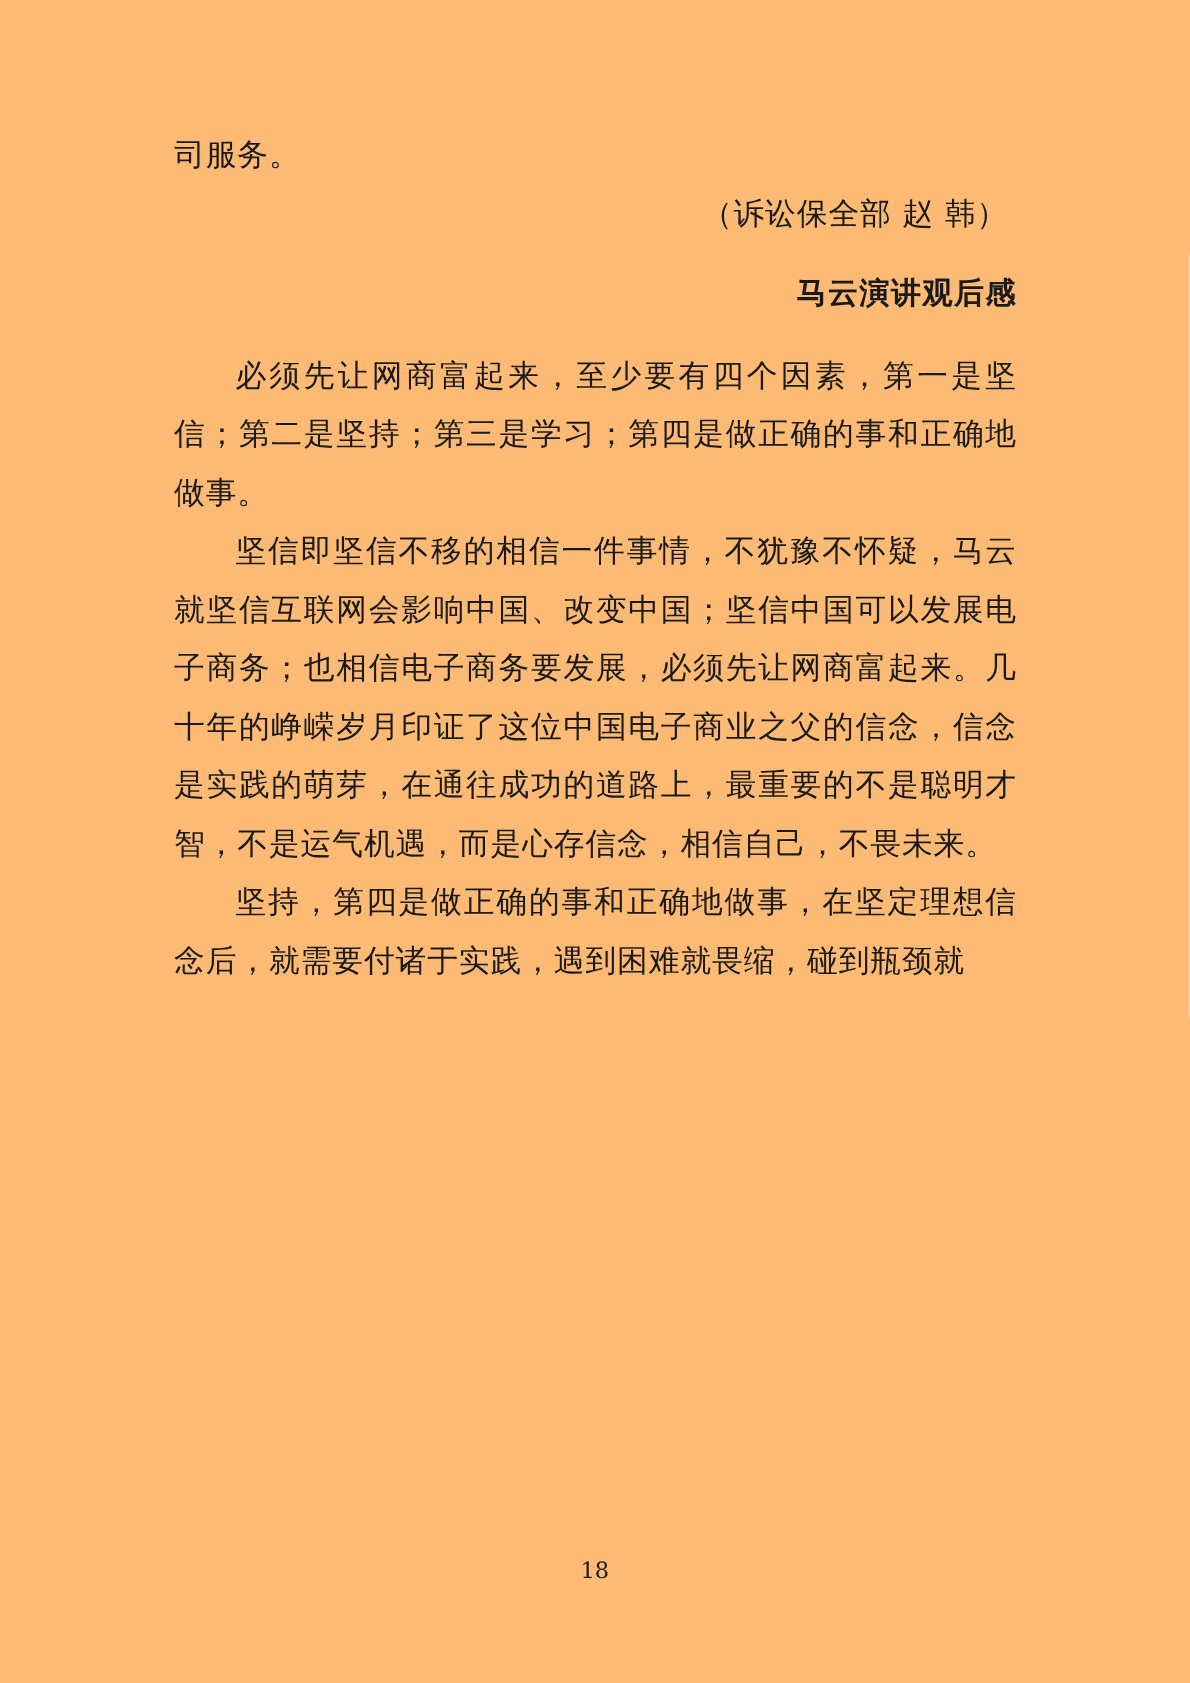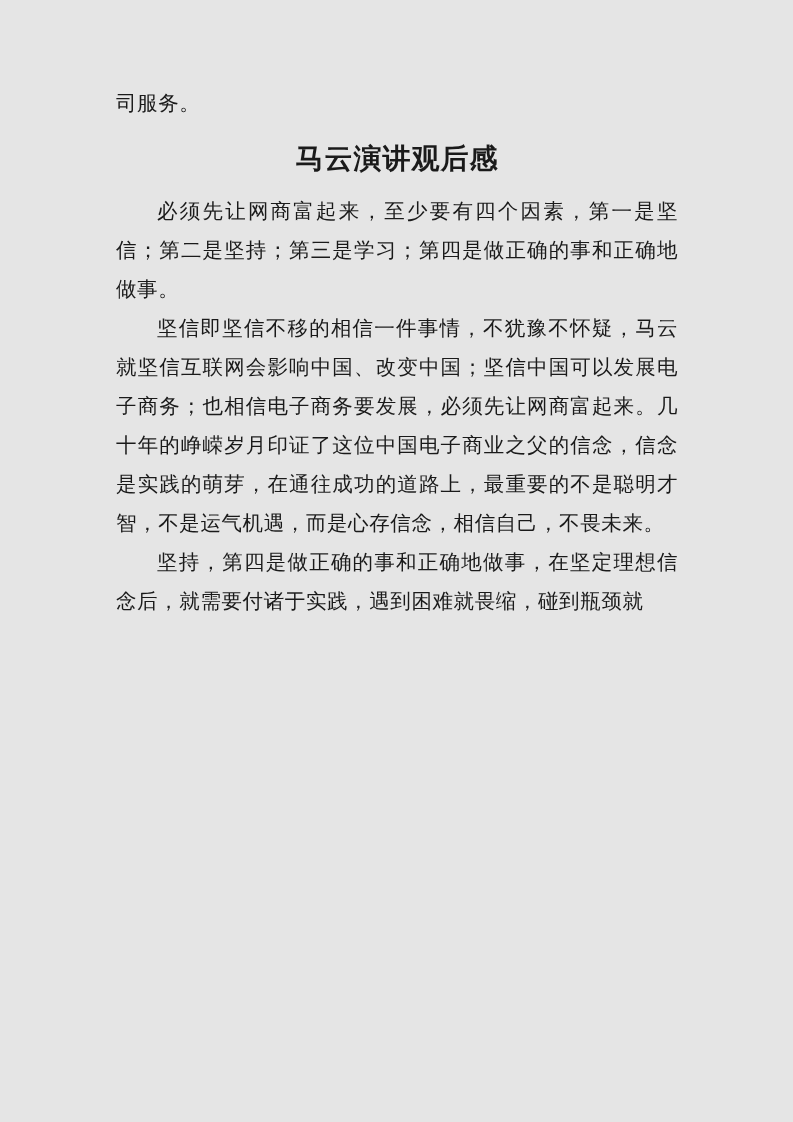--- a/index.html
+++ b/index.html
@@ -8,21 +8,21 @@
     background: #ffffff;
   }
   body {
     font-family: "DejaVu Serif", "Liberation Serif", serif;
     color: #1a1a1a;
   }
   .page {
     position: relative;
     width: 793px;
     height: 1122px;
-    background: #e5e5e5;
+    background: #fdba74;
     box-sizing: border-box;
     overflow: hidden;
   }
   .content {
     position: absolute;
     left: 116px;
     top: 84px;
     width: 562px;
   }
   .para {
@@ -39,27 +39,27 @@
   }
   .sign-line {
     font-size: 20.5px;
     line-height: 39px;
     letter-spacing: 0.6px;
     margin: 0;
     text-align: right;
     padding-right: 6px;
   }
   .heading {
-    font-size: 28px;
+    font-size: 20px;
     line-height: 39px;
     font-weight: bold;
-    text-align: center;
+    text-align: right;
     margin: 16px 0 14px 0;
     letter-spacing: 1px;
-    font-family: Liberation Serif, serif;
+    font-family: Liberation Mono, monospace;
   }
   .page-number {
     position: absolute;
     left: 0;
     right: 0;
     top: 1038px;
     text-align: center;
     font-size: 15px;
     font-family: "DejaVu Serif", "Liberation Serif", serif;
     color: #1a1a1a;
@@ -67,25 +67,27 @@
 </style>
 </head>
 <body>
 
 <div class="page">
   <div class="content">
 
     <p class="para">司服务。</p>
 
 
+    <p class="sign-line">（诉讼保全部 赵 韩）</p>
 
     <h2 class="heading">马云演讲观后感</h2>
 
 
     <p class="para indent">必须先让网商富起来，至少要有四个因素，第一是坚信；第二是坚持；第三是学习；第四是做正确的事和正确地做事。</p>
 
     <p class="para indent">坚信即坚信不移的相信一件事情，不犹豫不怀疑，马云就坚信互联网会影响中国、改变中国；坚信中国可以发展电子商务；也相信电子商务要发展，必须先让网商富起来。几十年的峥嵘岁月印证了这位中国电子商业之父的信念，信念是实践的萌芽，在通往成功的道路上，最重要的不是聪明才智，不是运气机遇，而是心存信念，相信自己，不畏未来。</p>
 
     <p class="para indent">坚持，第四是做正确的事和正确地做事，在坚定理想信念后，就需要付诸于实践，遇到困难就畏缩，碰到瓶颈就</p>
 
   </div>
 
+  <div class="page-number">18</div>
 </div>
 
 </body></html>

